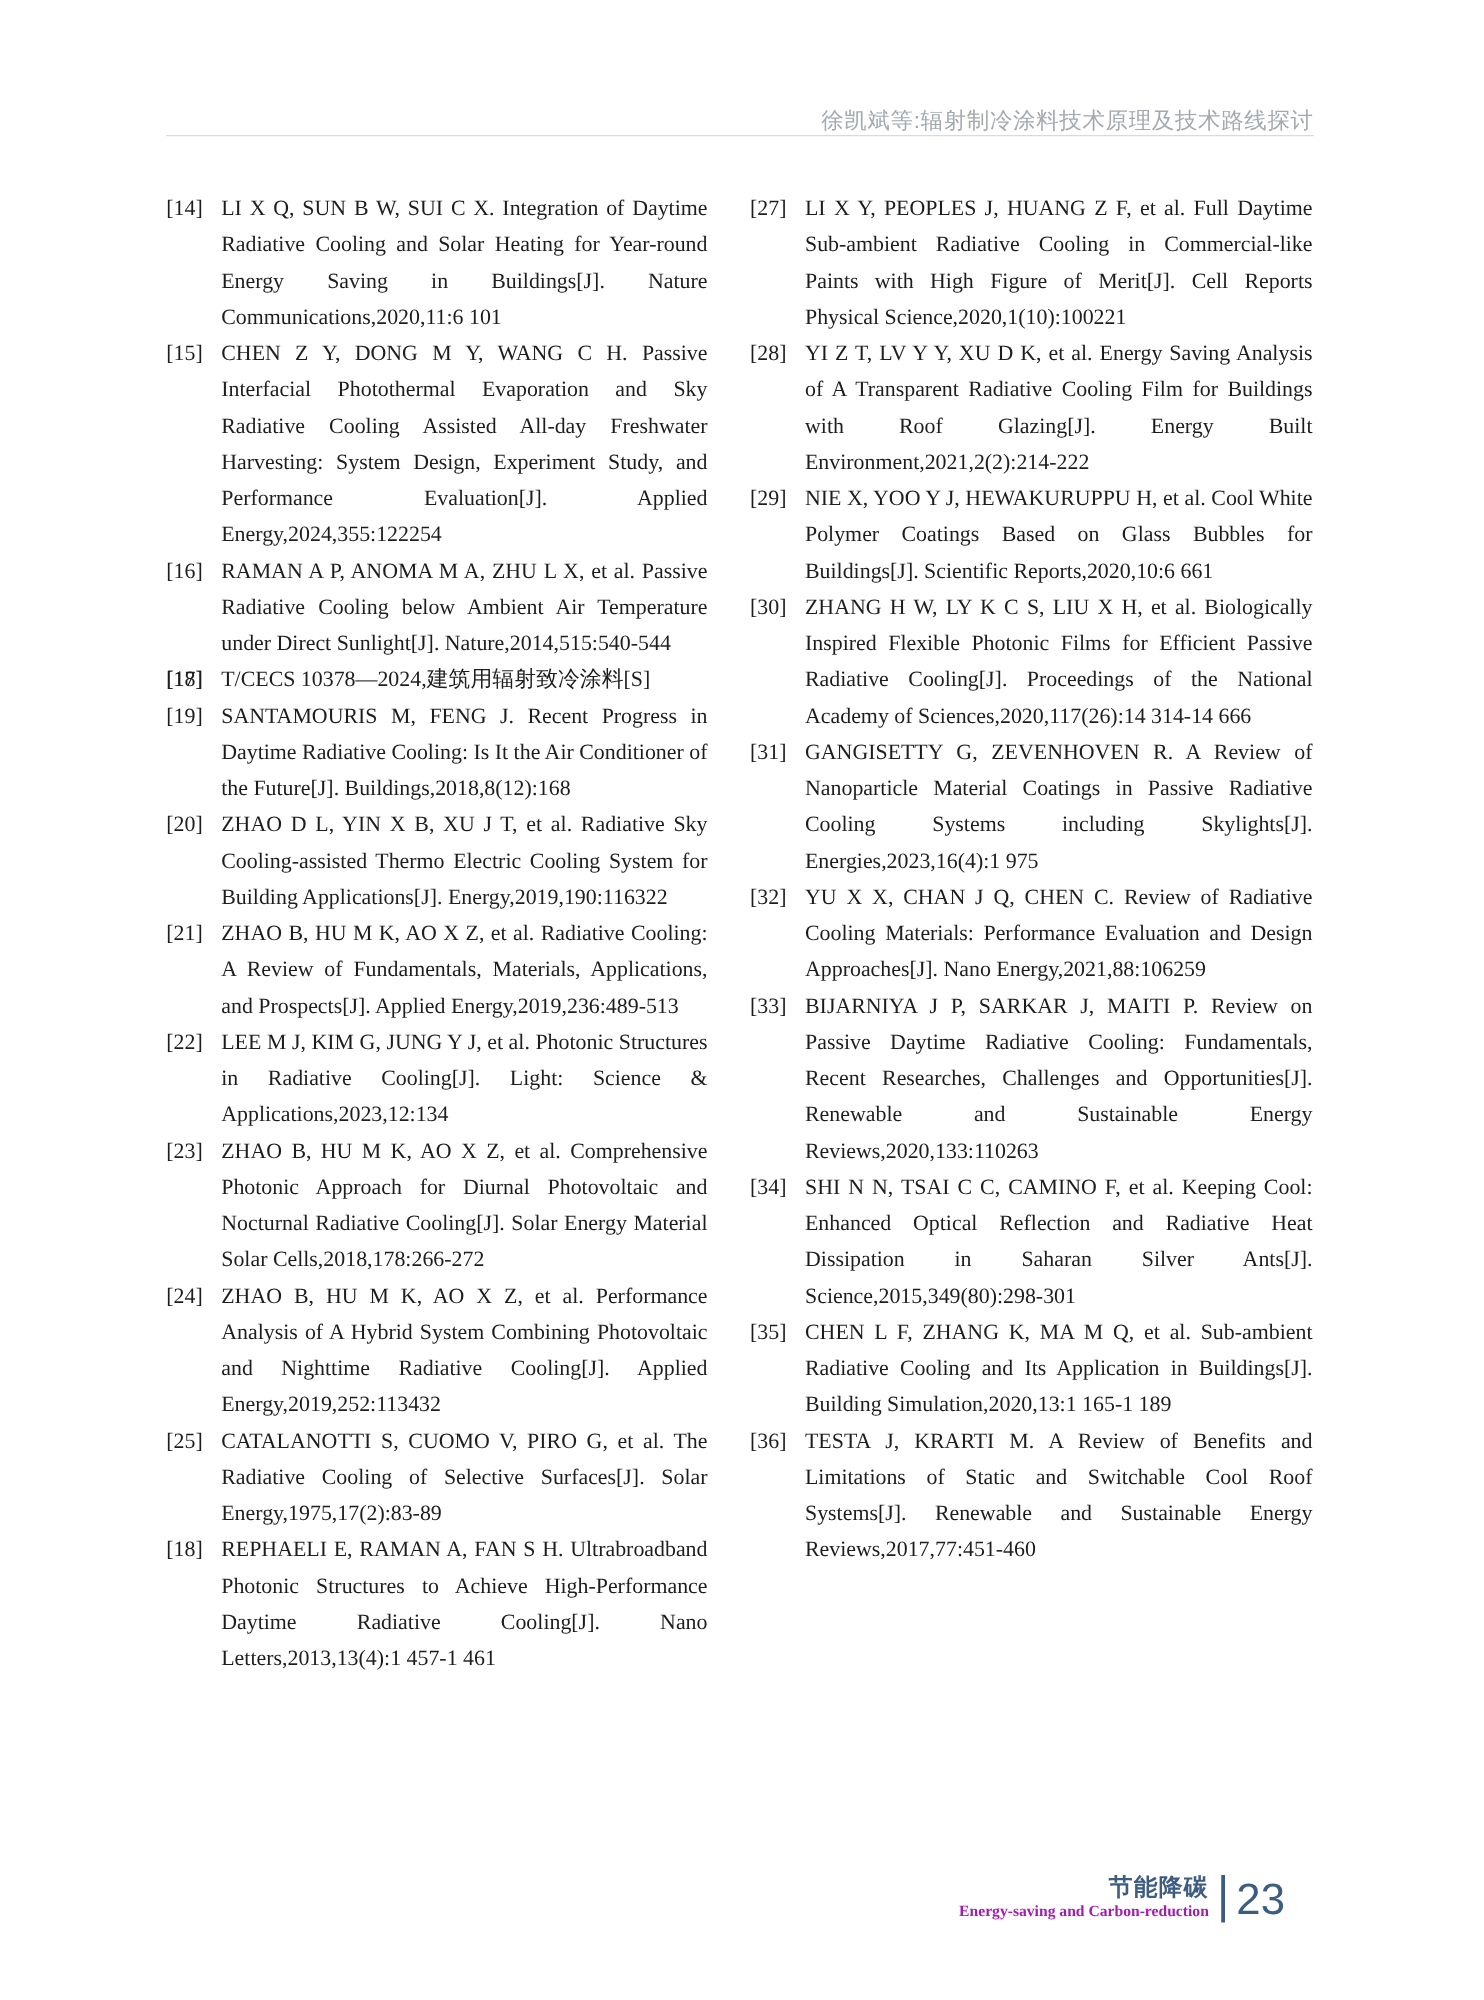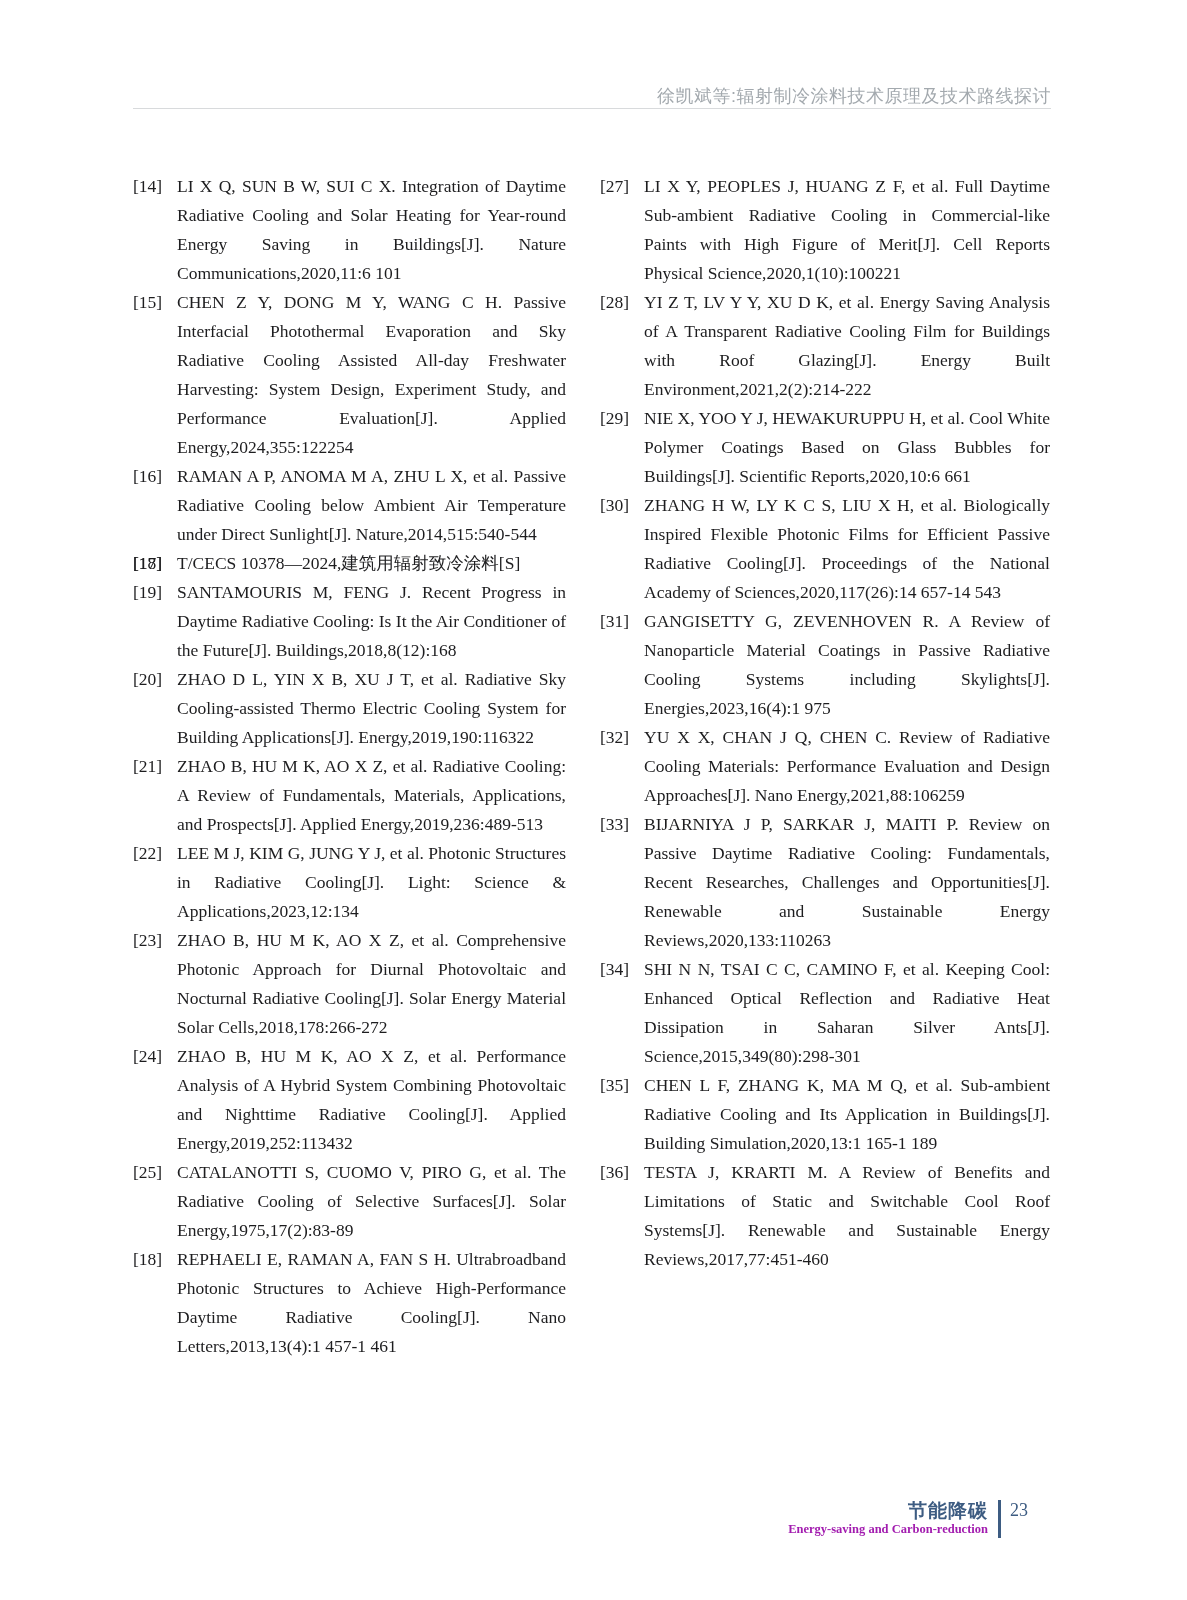--- a/index.html
+++ b/index.html
@@ -35,21 +35,20 @@
     height: 1px;
     background: #d8dadc;
   }
   .columns {
     position: absolute;
     top: 152px;
     left: 133px;
     width: 918px;
     display: flex;
     gap: 34px;
-    margin-top: 20px;
   }
   .col-left  { width: 433px; }
   .col-right { width: 450px; }
   .ref {
     position: relative;
     padding-left: 44px;
     font-size: 17.5px;
     line-height: 29px;
     text-align: justify;
     color: #1d1d1f;
@@ -84,22 +83,22 @@
     color: #a21caf;
     white-space: nowrap;
   }
   .footer-divider {
     width: 3px;
     height: 38px;
     background: #3d5c82;
     margin: 0 9px 0 10px;
   }
   .page-num {
-    font-family: Liberation Serif, serif;
-    font-size: 18px;
+    font-family: Liberation Sans, sans-serif;
+    font-size: 35px;
     color: #3d5c82;
   }
 </style>
 </head>
 <body>
 
 <div class="page">
 
   <div class="running-header">徐凯斌等:辐射制冷涂料技术原理及技术路线探讨</div>
 
@@ -118,21 +117,21 @@
         <div class="ref"><span class="ref-num">[22]</span><span class="ref-text">LEE M J, KIM G, JUNG Y J, et al. Photonic Structures in Radiative Cooling[J]. Light: Science &amp; Applications,2023,12:134</span></div>
         <div class="ref"><span class="ref-num">[23]</span><span class="ref-text">ZHAO B, HU M K, AO X Z, et al. Comprehensive Photonic Approach for Diurnal Photovoltaic and Nocturnal Radiative Cooling[J]. Solar Energy Material Solar Cells,2018,178:266-272</span></div>
         <div class="ref"><span class="ref-num">[24]</span><span class="ref-text">ZHAO B, HU M K, AO X Z, et al. Performance Analysis of A Hybrid System Combining Photovoltaic and Nighttime Radiative Cooling[J]. Applied Energy,2019,252:113432</span></div>
         <div class="ref"><span class="ref-num">[25]</span><span class="ref-text">CATALANOTTI S, CUOMO V, PIRO G, et al. The Radiative Cooling of Selective Surfaces[J]. Solar Energy,1975,17(2):83-89</span></div>
         <div class="ref"><span class="ref-num">[18]</span><span class="ref-text">REPHAELI E, RAMAN A, FAN S H. Ultrabroadband Photonic Structures to Achieve High-Performance Daytime Radiative Cooling[J]. Nano Letters,2013,13(4):1 457-1 461</span></div>
       </div>
     <div class="col col-right">
         <div class="ref"><span class="ref-num">[27]</span><span class="ref-text">LI X Y, PEOPLES J, HUANG Z F, et al. Full Daytime Sub-ambient Radiative Cooling in Commercial-like Paints with High Figure of Merit[J]. Cell Reports Physical Science,2020,1(10):100221</span></div>
         <div class="ref"><span class="ref-num">[28]</span><span class="ref-text">YI Z T, LV Y Y, XU D K, et al. Energy Saving Analysis of A Transparent Radiative Cooling Film for Buildings with Roof Glazing[J]. Energy Built Environment,2021,2(2):214-222</span></div>
         <div class="ref"><span class="ref-num">[29]</span><span class="ref-text">NIE X, YOO Y J, HEWAKURUPPU H, et al. Cool White Polymer Coatings Based on Glass Bubbles for Buildings[J]. Scientific Reports,2020,10:6 661</span></div>
-        <div class="ref"><span class="ref-num">[30]</span><span class="ref-text">ZHANG H W, LY K C S, LIU X H, et al. Biologically Inspired Flexible Photonic Films for Efficient Passive Radiative Cooling[J]. Proceedings of the National Academy of Sciences,2020,117(26):14 657-14 543</span></div>
+        <div class="ref"><span class="ref-num">[30]</span><span class="ref-text">ZHANG H W, LY K C S, LIU X H, et al. Biologically Inspired Flexible Photonic Films for Efficient Passive Radiative Cooling[J]. Proceedings of the National Academy of Sciences,2020,117(26):14 314-14 666</span></div>
         <div class="ref"><span class="ref-num">[31]</span><span class="ref-text">GANGISETTY G, ZEVENHOVEN R. A Review of Nanoparticle Material Coatings in Passive Radiative Cooling Systems including Skylights[J]. Energies,2023,16(4):1 975</span></div>
         <div class="ref"><span class="ref-num">[32]</span><span class="ref-text">YU X X, CHAN J Q, CHEN C. Review of Radiative Cooling Materials: Performance Evaluation and Design Approaches[J]. Nano Energy,2021,88:106259</span></div>
         <div class="ref"><span class="ref-num">[33]</span><span class="ref-text">BIJARNIYA J P, SARKAR J, MAITI P. Review on Passive Daytime Radiative Cooling: Fundamentals, Recent Researches, Challenges and Opportunities[J]. Renewable and Sustainable Energy Reviews,2020,133:110263</span></div>
         <div class="ref"><span class="ref-num">[34]</span><span class="ref-text">SHI N N, TSAI C C, CAMINO F, et al. Keeping Cool: Enhanced Optical Reflection and Radiative Heat Dissipation in Saharan Silver Ants[J]. Science,2015,349(80):298-301</span></div>
         <div class="ref"><span class="ref-num">[35]</span><span class="ref-text">CHEN L F, ZHANG K, MA M Q, et al. Sub-ambient Radiative Cooling and Its Application in Buildings[J]. Building Simulation,2020,13:1 165-1 189</span></div>
         <div class="ref"><span class="ref-num">[36]</span><span class="ref-text">TESTA J, KRARTI M. A Review of Benefits and Limitations of Static and Switchable Cool Roof Systems[J]. Renewable and Sustainable Energy Reviews,2017,77:451-460</span></div>
       </div>
   </div>
 
   <div class="footer">

